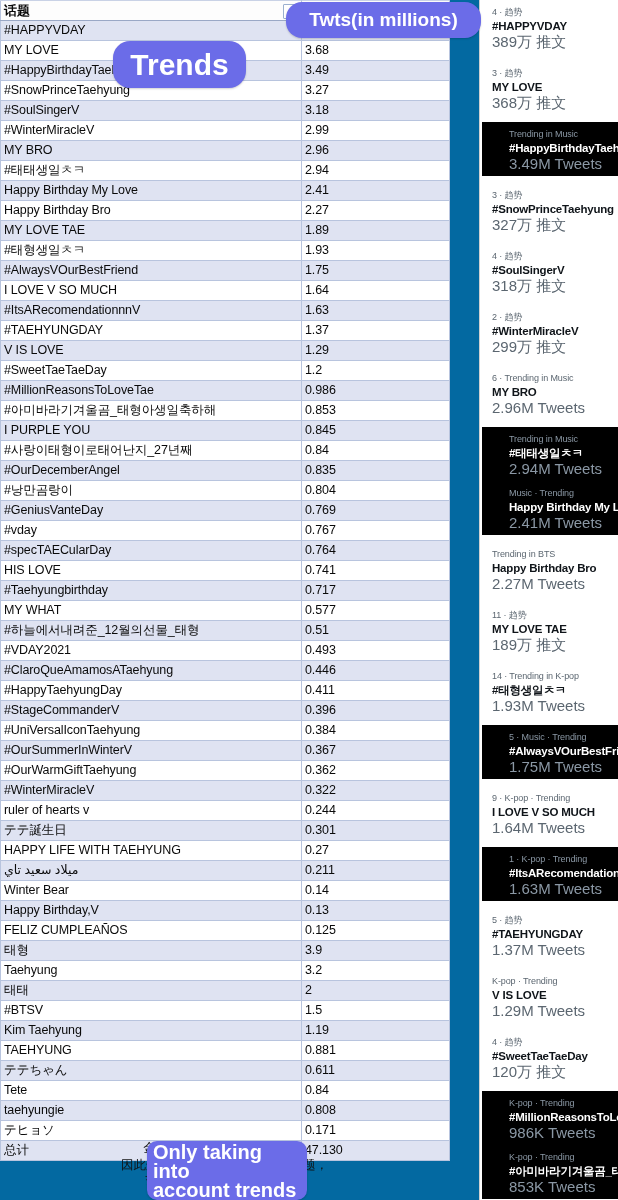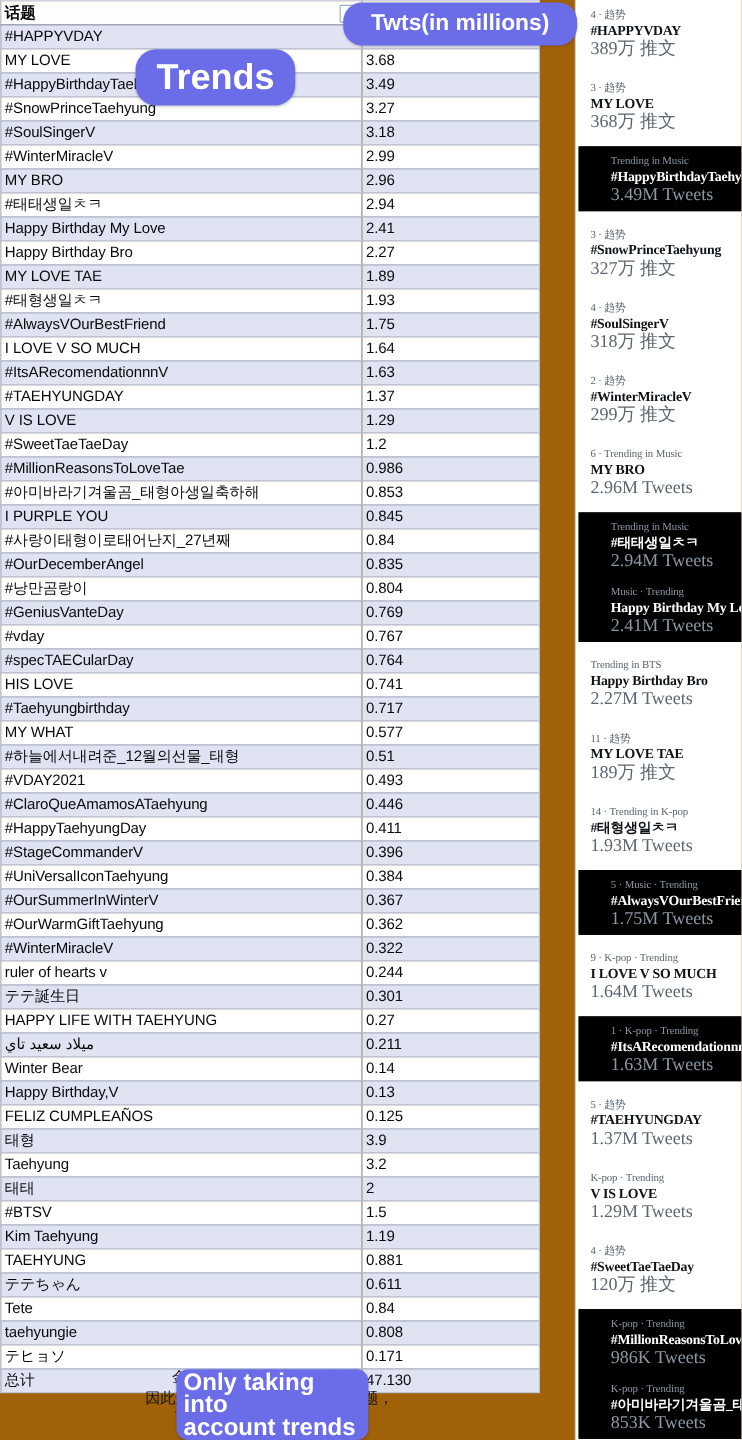--- a/index.html
+++ b/index.html
@@ -8,21 +8,21 @@
     background:#ffffff;
     font-family:"Liberation Sans","DejaVu Sans",sans-serif;
     position:relative;
   }
   
   #root{position:relative;width:618px;height:1200px;}
 
   
   #sheet{
     position:absolute;left:0;top:0;width:480px;height:1200px;
-    background:#a16207;
+    background:#0369a1;
     border-right:1px solid #cfcfcf;
     box-sizing:border-box;
   }
   table.grid{
     border-collapse:collapse;width:449px;table-layout:fixed;
     margin:0;
   }
   table.grid col.c1{width:301px;}
   table.grid col.c2{width:148px;}
 
@@ -97,21 +97,21 @@
     text-align:center;
     font-size:12.5px;line-height:16.5px;
     color:#111;
     z-index:10;
   }
   #caption div{white-space:nowrap;}
 
   
   #rail{
     position:absolute;left:482px;top:0;width:136px;height:1200px;
-    background:#ffffff;overflow:hidden;font-family:Liberation Serif, serif;
+    background:#ffffff;overflow:hidden;
   }
   .tcard{
     position:relative;
     padding:6px 0 6px 10px;
     box-sizing:border-box;
   }
   .tcard .cat{
     font-size:9px;color:#5b6670;line-height:12px;
     white-space:nowrap;overflow:hidden;
     letter-spacing:-0.1px;

